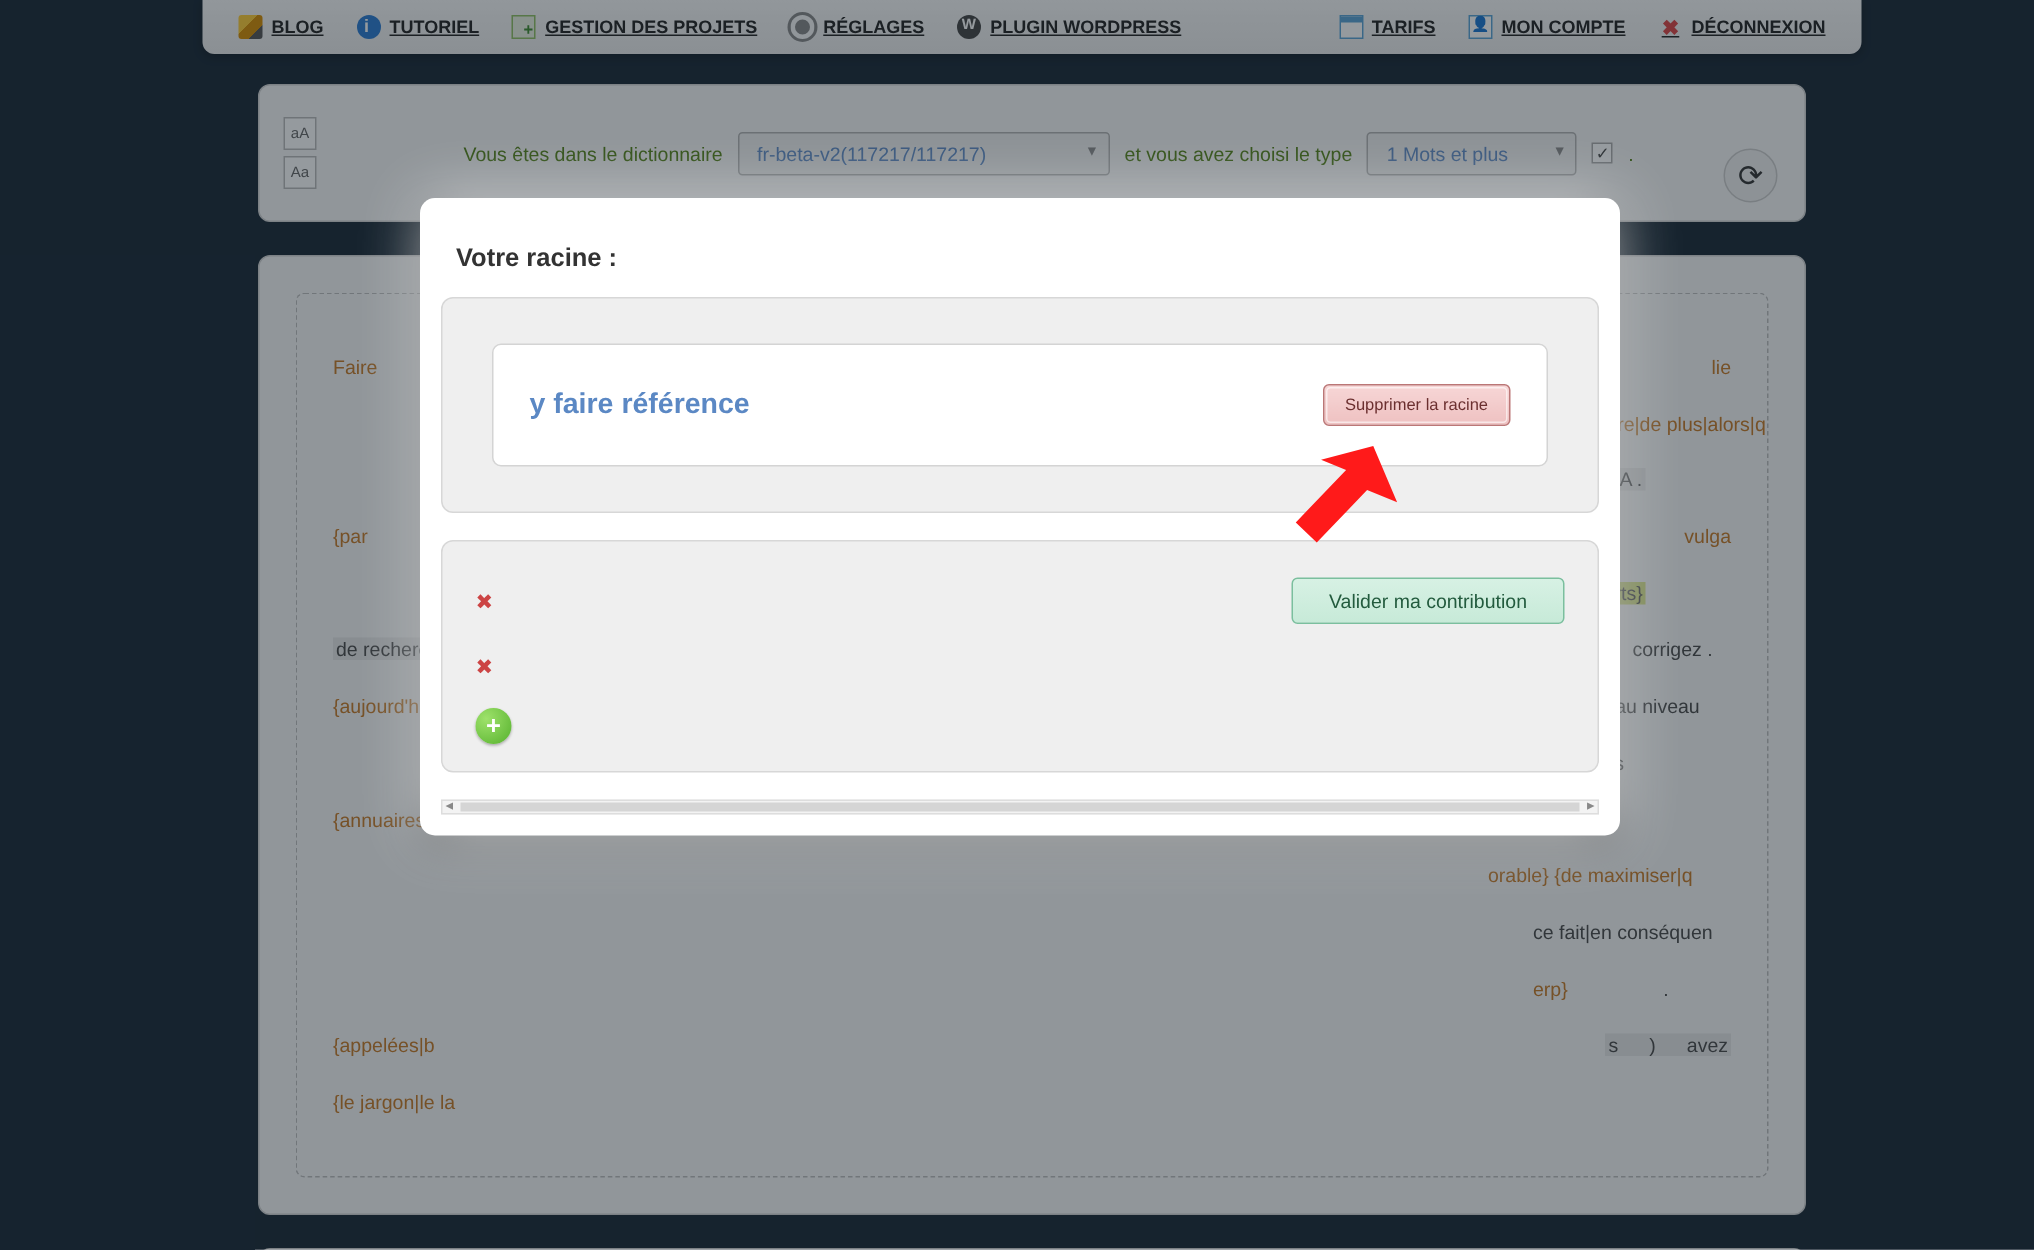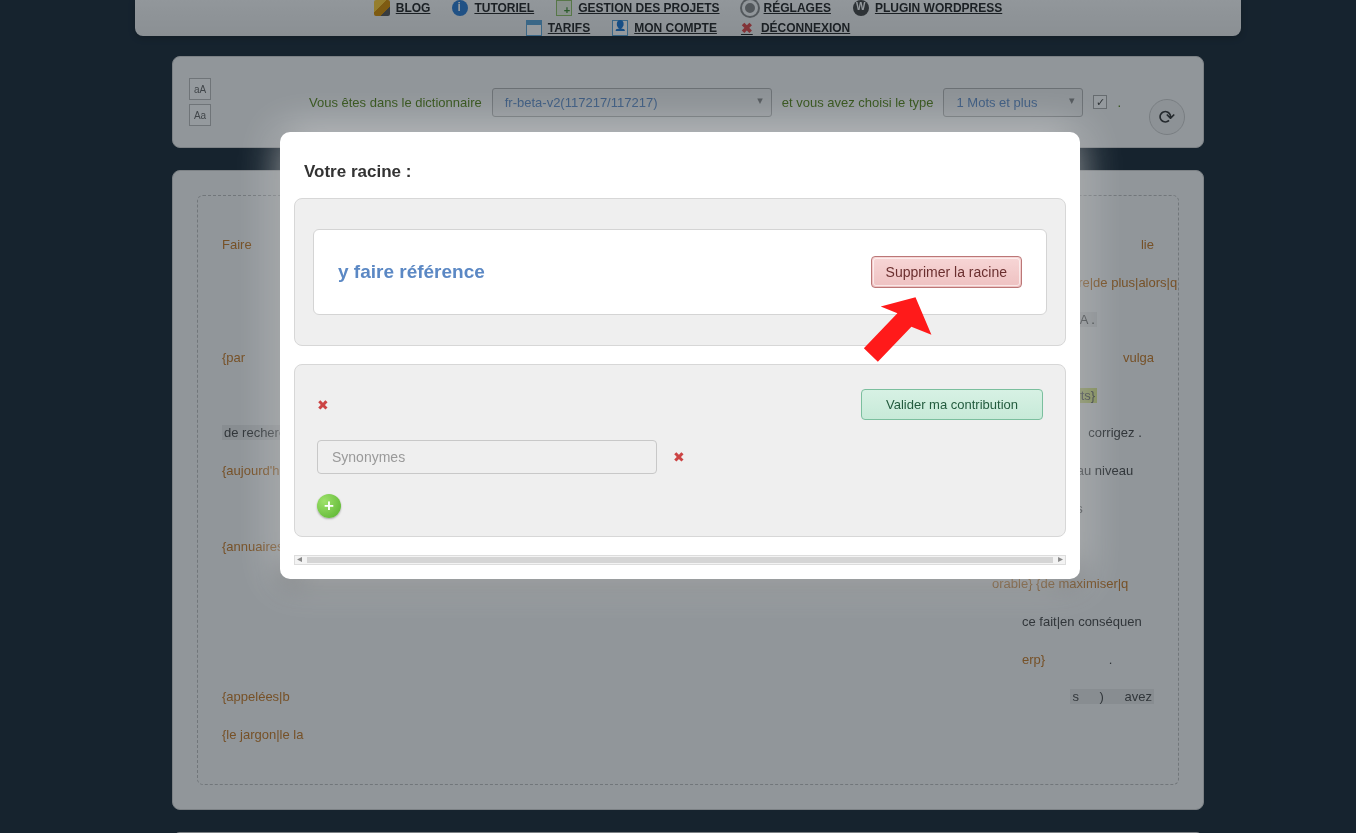--- a/index.html
+++ b/index.html
@@ -19,21 +19,20 @@
   left: 135px;
   right: 115px;
   height: 36px;
   background: linear-gradient(#f9f9f9, #ececec);
   border-radius: 0 0 8px 8px;
   box-shadow: 0 2px 6px rgba(0,0,0,0.3);
   display: flex;
   align-items: center;
   padding: 0 24px;
   justify-content: space-between;
-  flex-direction: column;
 }
 .topbar-left, .topbar-right { display: flex; align-items: center; gap: 22px; }
 .topbar a {
   color: #222;
   font-weight: bold;
   font-size: 12px;
   text-decoration: underline;
   display: flex;
   align-items: center;
   gap: 6px;
@@ -87,21 +86,21 @@
 .select {
   background: #f0f0f0;
   border: 1px solid #b3b3b3;
   border-radius: 3px;
   padding: 6px 28px 6px 12px;
   font-size: 13px;
   color: #5b88c4;
   position: relative;
   display: inline-flex; align-items: center;
 }
-.select.wide { width: 280px; }
+.select.wide { width: 248px; }
 .select.narrow { width: 140px; justify-content: flex-start; text-align: right; }
 .select::after {
   content: '▾';
   position: absolute;
   right: 8px;
   top: 5px;
   color: #888;
   font-size: 11px;
 }
 .checkbox {
@@ -154,21 +153,21 @@
 }
 .modal h3 {
   font-size: 17px;
   color: #333;
   margin: 6px 0 16px 10px;
 }
 .modal-section {
   background: #efefef;
   border: 1px solid #d7d7d7;
   border-radius: 8px;
-  padding: 30px 18px;
+  padding: 30px 33px;
   margin-bottom: 18px;
 }
 .root-box {
   background: #fff;
   border: 1px solid #d4d4d4;
   border-radius: 6px;
   padding: 26px 24px;
   display: flex;
   align-items: center;
   justify-content: space-between;
@@ -177,21 +176,21 @@
   color: #5b88c4;
   font-size: 19px;
   font-weight: bold;
 }
 .btn-del {
   background: linear-gradient(#f7d6d6, #eec1c1);
   border: 1px solid #b77;
   border-radius: 4px;
   padding: 7px 14px;
   color: #6b2f2f;
-  font-size: 14px;
+  font-size: 11px;
   position: relative;
 }
 .btn-del::before { content: ''; position: absolute; inset: 1px; border: 1px solid rgba(255,255,255,0.6); border-radius: 3px; }
 .btn-validate {
   background: linear-gradient(#d7f1e4, #c7ead8);
   border: 1px solid #7bbf9e;
   border-radius: 4px;
   padding: 7px 24px;
   color: #235b3e;
   font-size: 13px;
@@ -351,21 +350,20 @@
       <button class="btn-del">Supprimer la racine</button>
     </div>
   </div>
   <div class="modal-section" style="padding:24px 22px 18px;">
     <div class="var-row">
       <span class="del-x">✖</span>
       <div style="flex:1"></div>
       <button class="btn-validate">Valider ma contribution</button>
     </div>
     <div class="var-row">
-      <div class="var-input placeholder"><span>Synonymes</span></div>
       <span class="del-x">✖</span>
     </div>
     <div class="add-btn">+</div>
   </div>
   <div class="modal-scroll">
       <div class="thumb"></div>
     </div>
 </div>
 
 <svg class="arrow" viewBox="0 0 100 100">

